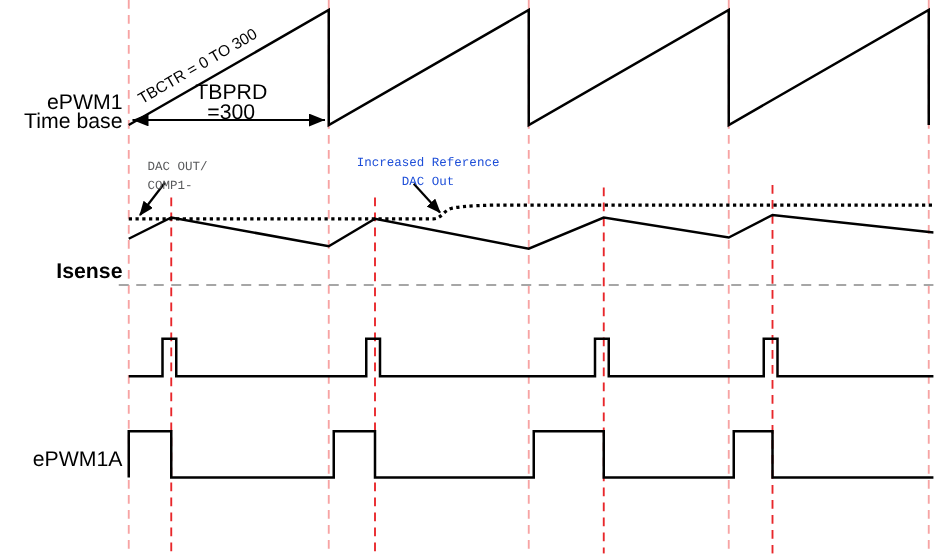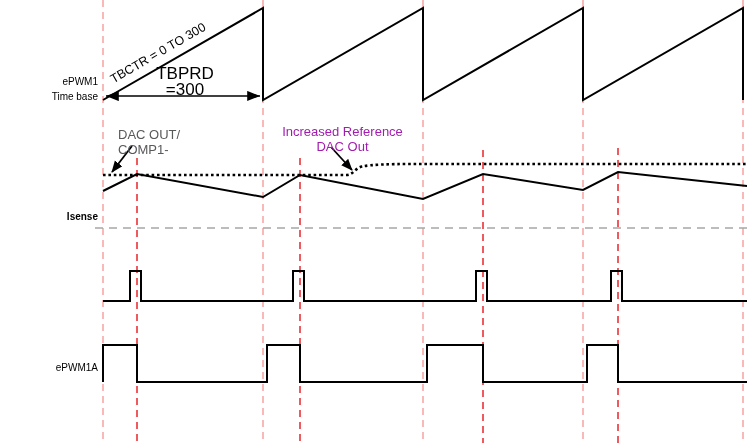--- a/index.html
+++ b/index.html
@@ -19,37 +19,37 @@
   }
   #diagram-svg {
     position: absolute;
     left: 0;
     top: 0;
     width: 747px;
     height: 443px;
   }
   .row-label {
     position: absolute;
-    font-size: 10px;
+    font-size: 17px;
     color: #000000;
     text-align: right;
     line-height: 15px;
     white-space: pre-line;
     font-family: "Liberation Sans", sans-serif;
   }
   .annot {
     position: absolute;
-    font-size: 13px;
+    font-size: 10px;
     color: #58595b;
     line-height: 15px;
-    font-family: Liberation Sans, sans-serif;
+    font-family: Liberation Mono, monospace;
     white-space: pre-line;
   }
   .annot-dark {
-    color: #a21caf;
+    color: #1d4ed8;
   }
   .rot-label {
     position: absolute;
     font-size: 12.5px;
     color: #000000;
     font-family: "Liberation Sans", sans-serif;
     transform-origin: left bottom;
     white-space: nowrap;
   }
   .ctr-label {

